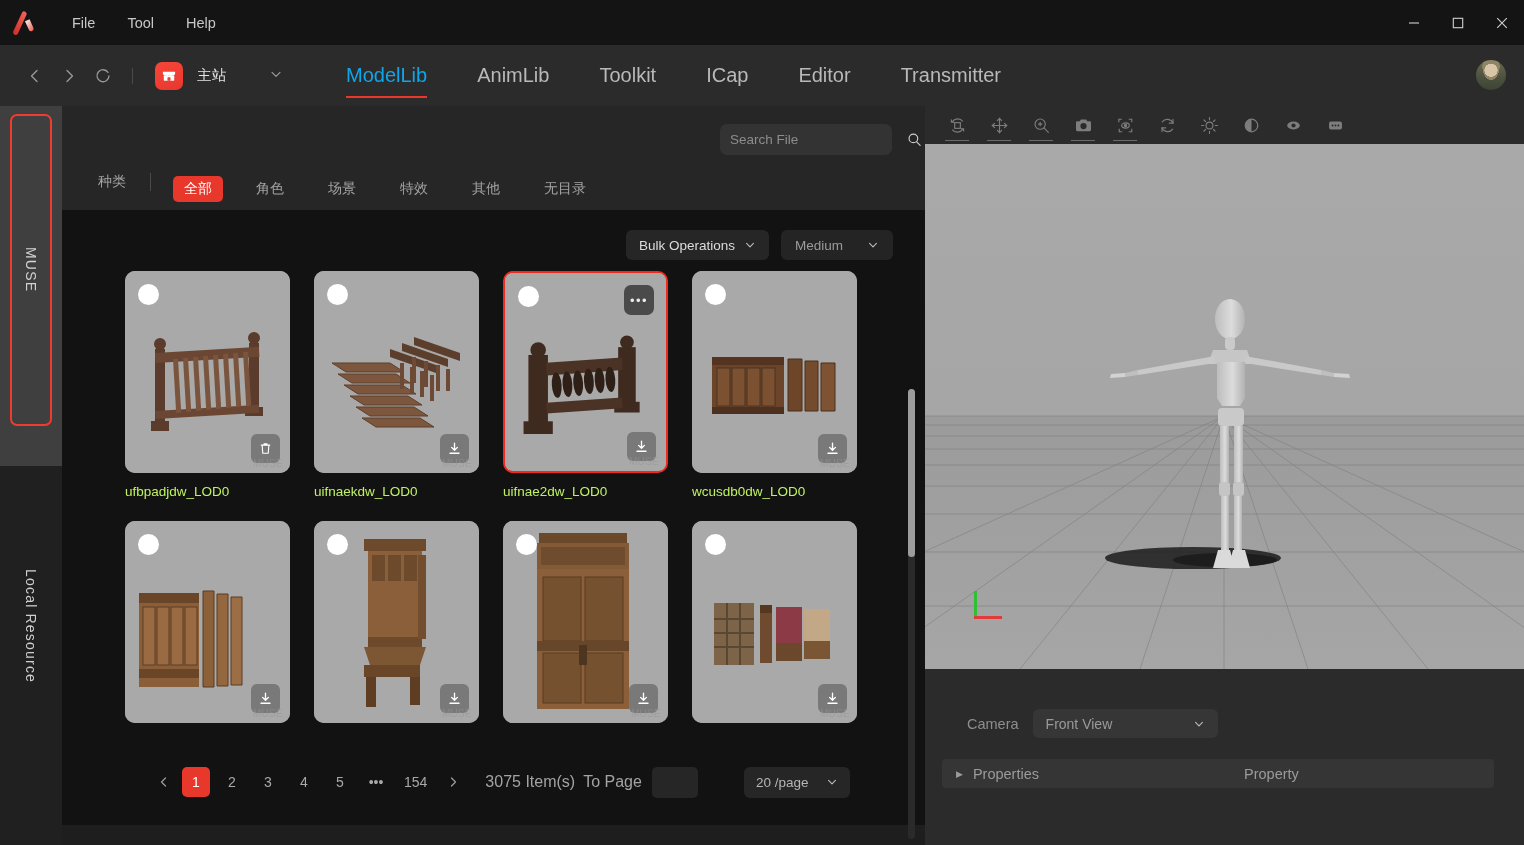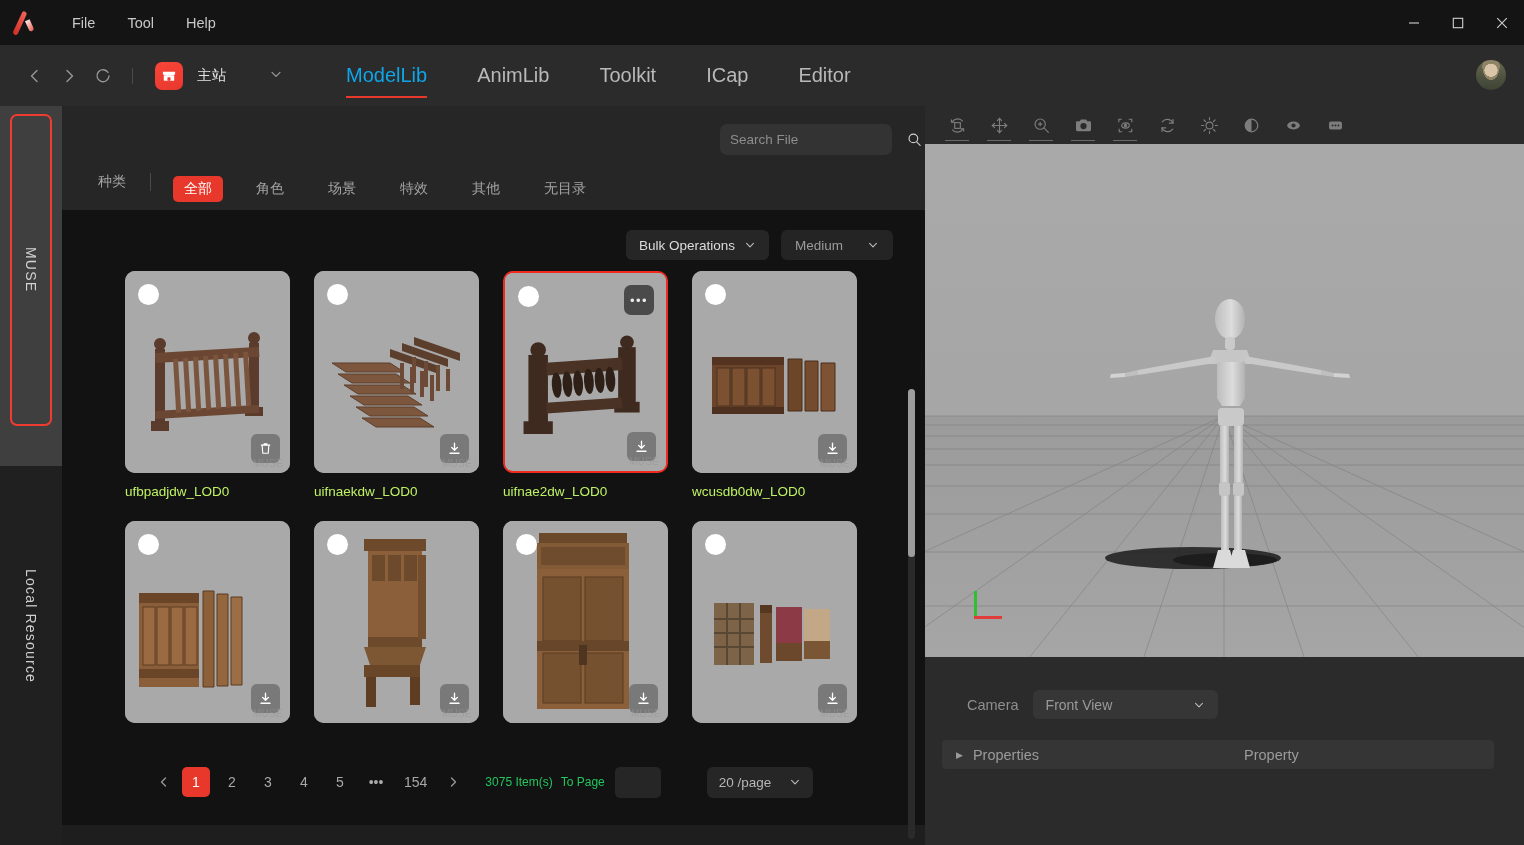--- a/index.html
+++ b/index.html
@@ -183,21 +183,21 @@
     position: absolute; bottom: 26px; left: 0; width: 863px; height: 34px;
     display: flex; align-items: center; padding-left: 90px;
   }
   .pg {
     min-width: 28px; height: 30px; padding: 0 6px; border-radius: 5px;
     display: flex; align-items: center; justify-content: center;
     color: #a9a9a9; font-size: 14px; margin-right: 8px;
   }
   .pg.arrow { color: #9a9a9a; min-width: 22px; margin-right: 6px; }
   .pg.active { background: #e8372b; color: #fff; font-weight: 500; }
-  .pg-info { color: #22c55e; font-size: 12px; margin-left: 14px; white-space: nowrap; }
+  .pg-info { color: #a3a3a3; font-size: 16px; margin-left: 14px; white-space: nowrap; }
   .pg-input {
     width: 46px; height: 31px; border-radius: 5px; background: #262626;
     border: none; outline: none; margin-left: 10px; color: #ddd;
     font-family: inherit; font-size: 13px; text-align: center;
   }
   .per-page {
     margin-left: 46px; height: 31px; min-width: 106px; border-radius: 6px;
     background: #262626; display: flex; align-items: center;
     justify-content: space-between; padding: 0 12px; color: #b6b6b6; font-size: 13.5px;
   }
@@ -212,21 +212,21 @@
   .vp-ico {
     width: 26px; height: 26px; display: flex; align-items: center; justify-content: center;
     color: #7d7d7d; position: relative;
   }
   .vp-ico.uline::after {
     content: ""; position: absolute; bottom: -3px; left: 1px; right: 1px;
     height: 1.5px; background: #6a6a6a;
   }
   .vp-canvas { position: relative; width: 599px; height: 525px; overflow: hidden;
                background: #9e9e9e; }
-  .vp-bottom { position: absolute; top: 551px; left: 0; width: 599px; height: 124px;
+  .vp-bottom { position: absolute; top: 570px; left: 0; width: 599px; height: 124px;
                background: #2b2b2b; }
   .cam-row { display: flex; align-items: center; gap: 14px; padding: 33px 0 0 42px; }
   .cam-label { color: #8e8e8e; font-size: 14.5px; }
   .cam-drop {
     width: 185px; height: 29px; border-radius: 6px; background: #363636;
     display: flex; align-items: center; justify-content: space-between;
     padding: 0 13px; color: #9a9a9a; font-size: 14px;
   }
   .props-row {
     margin: 21px 30px 0 17px; height: 29px; background: #353535; border-radius: 4px;
@@ -316,20 +316,21 @@
           </svg>
       </div>
     </div>
 
     <div class="tabs">
       <div class="tab active">ModelLib</div>
       <div class="tab">AnimLib</div>
       <div class="tab">Toolkit</div>
       <div class="tab">ICap</div>
       <div class="tab">Editor</div>
+      <div class="tab">Transmitter</div>
     </div>
 
     <div class="avatar"></div>
   </div>
 
   <div class="rail">
     <div class="rail-muse-zone"></div>
     <div class="rail-tab muse">
       <span class="rail-label">MUSE</span>
     </div>

